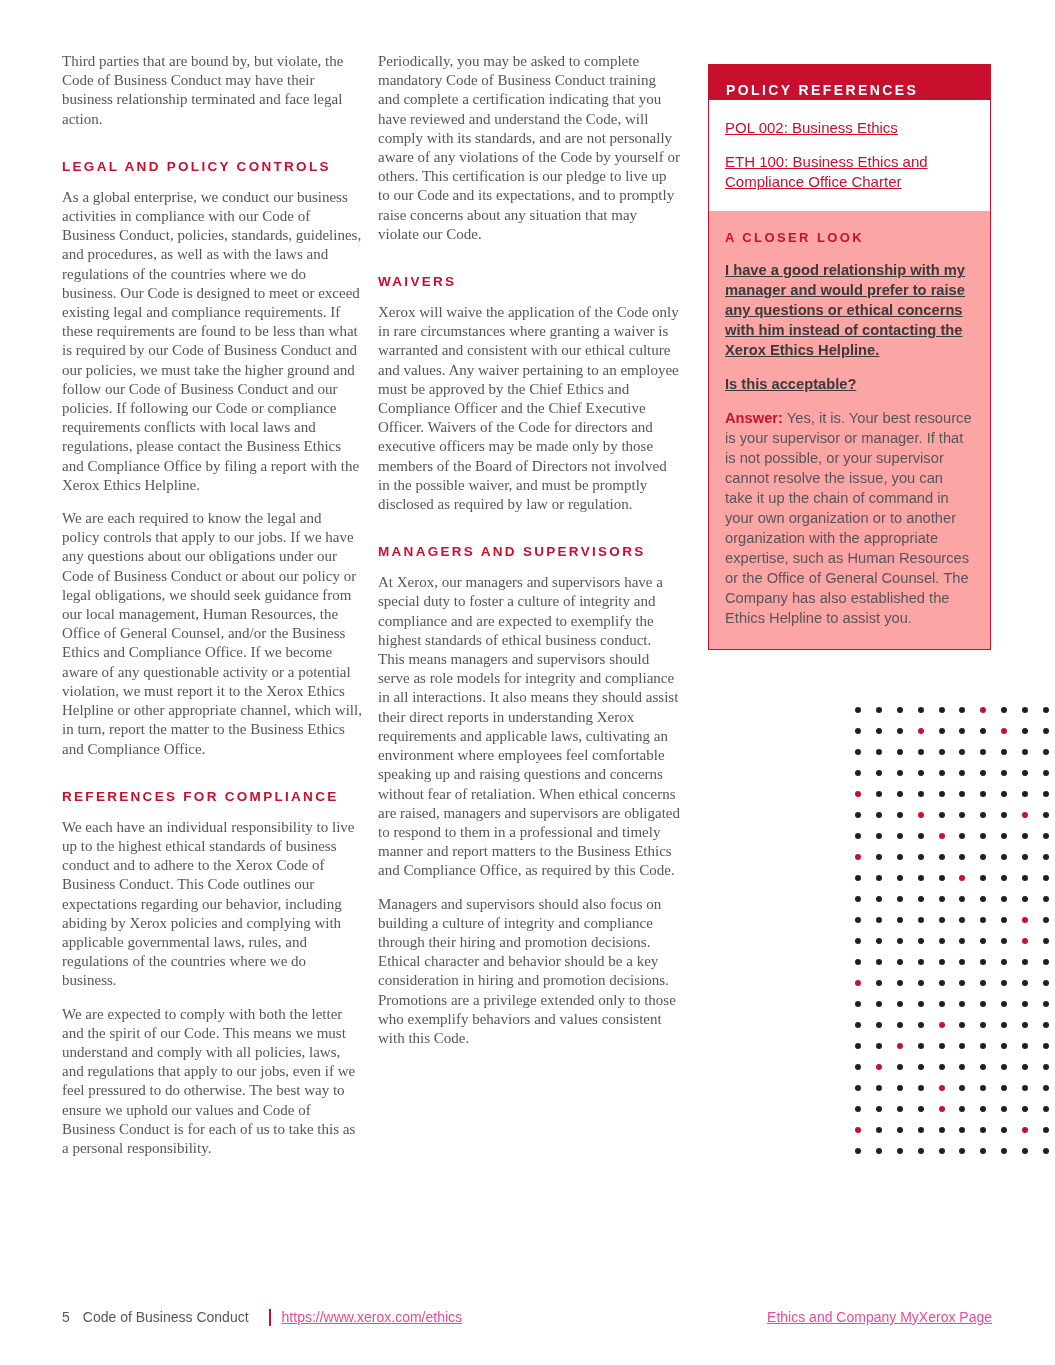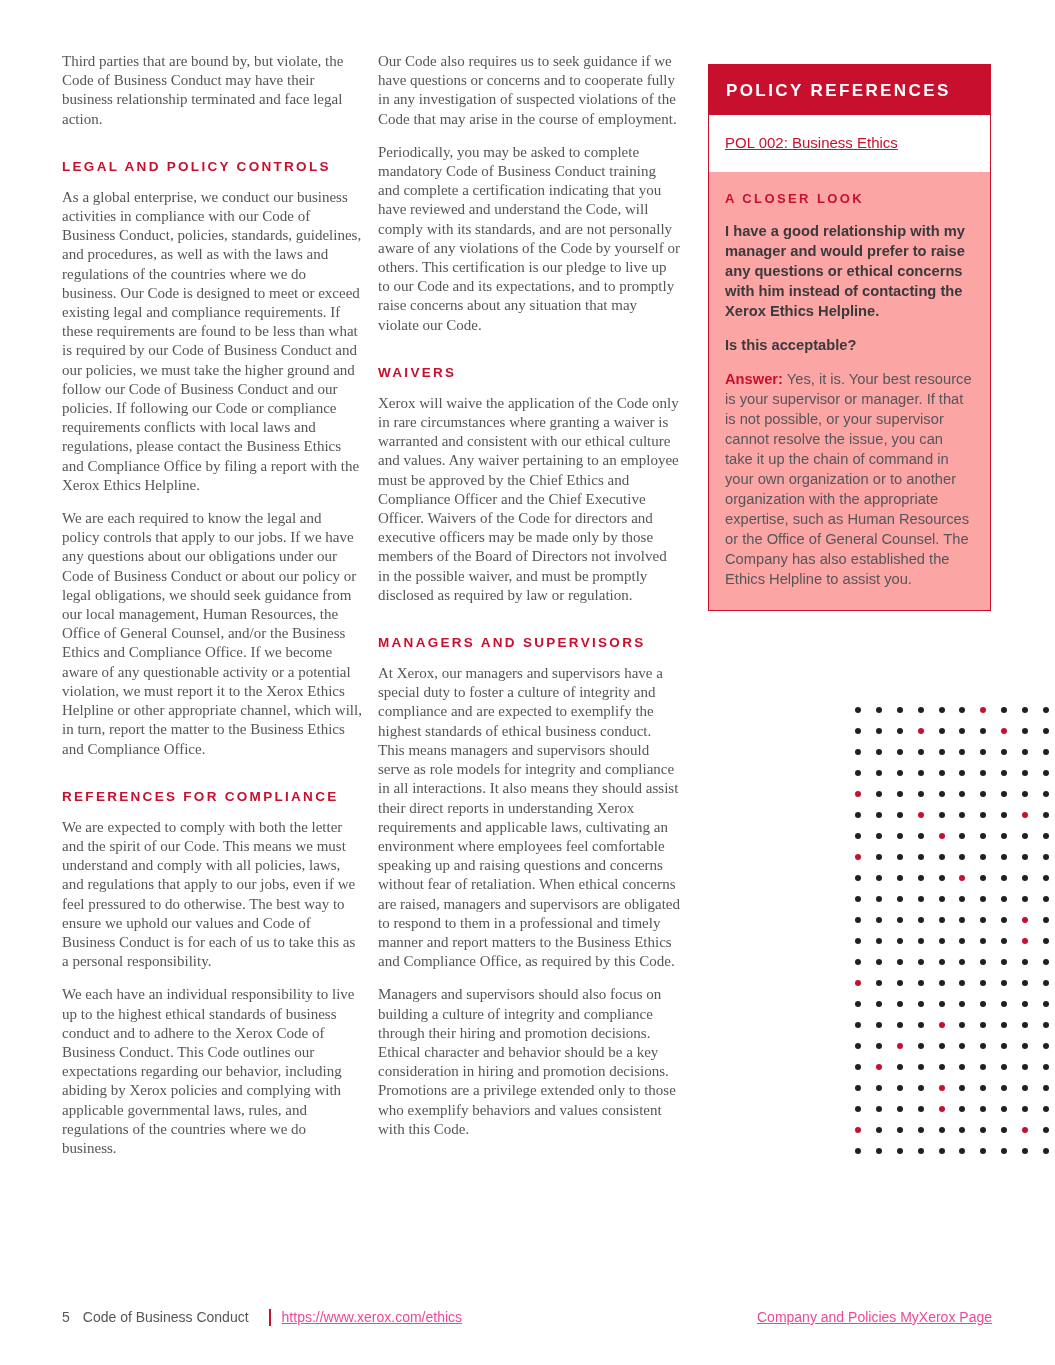--- a/index.html
+++ b/index.html
@@ -28,24 +28,24 @@
 
   
   .sidebar {
     position:absolute; left:708px; top:64px; width:283px;
     border:1px solid #c8102e;
     background:#ffffff;
   }
   .sidebar-banner {
     background:#c8102e;
     color:#ffffff;
-    font-size:17px;
+    font-size:14px;
     font-weight:bold;
     letter-spacing:2.4px;
-    padding:16px 17px 15px 17px;
+    padding:16px 17px 0 17px;
   }
   .sidebar-links { padding:18px 16px 5px 16px; }
   .sidebar-links a {
     display:block;
     color:#c8102e;
     text-decoration:underline;
     line-height:20px;
     margin-bottom:14px;
     cursor:pointer;
   }
@@ -60,20 +60,21 @@
     color:#c8102e;
     margin:0 0 13px 0;
   }
   .closer-look .question,
   .closer-look .subquestion {
     font-weight:bold;
     color:#3a3a3c;
     line-height:20px;
     margin-bottom:14px;
     font-size:14.7px;
+    text-decoration:underline;
   }
   .closer-look .answer { line-height:20px; font-size:14.7px; color:#55565a; margin:0; }
   .closer-look .answer strong { color:#c8102e; font-weight:bold; }
 
   
   .dots {
     position:absolute; left:855px; top:707px;
     display:grid;
     grid-template-columns:repeat(10, 20.9px);
     grid-auto-rows:21px;
@@ -98,38 +99,38 @@
 </style>
 </head>
 <body>
 
 <div class="col col-1">
   <p>Third parties that are bound by, but violate, the Code of Business Conduct may have their business relationship terminated and face legal action.</p>
   <h2 class="section">LEGAL AND POLICY CONTROLS</h2>
   <p>As a global enterprise, we conduct our business activities in compliance with our Code of Business Conduct, policies, standards, guidelines, and procedures, as well as with the laws and regulations of the countries where we do business. Our Code is designed to meet or exceed existing legal and compliance requirements. If these requirements are found to be less than what is required by our Code of Business Conduct and our policies, we must take the higher ground and follow our Code of Business Conduct and our policies. If following our Code or compliance requirements conflicts with local laws and regulations, please contact the Business Ethics and Compliance Office by filing a report with the Xerox Ethics Helpline.</p>
   <p>We are each required to know the legal and policy controls that apply to our jobs. If we have any questions about our obligations under our Code of Business Conduct or about our policy or legal obligations, we should seek guidance from our local management, Human Resources, the Office of General Counsel, and/or the Business Ethics and Compliance Office. If we become aware of any questionable activity or a potential violation, we must report it to the Xerox Ethics Helpline or other appropriate channel, which will, in turn, report the matter to the Business Ethics and Compliance Office.</p>
   <h2 class="section">REFERENCES FOR COMPLIANCE</h2>
+  <p>We each have an individual responsibility to live up to the highest ethical standards of business conduct and to adhere to the Xerox Code of Business Conduct. This Code outlines our expectations regarding our behavior, including abiding by Xerox policies and complying with applicable governmental laws, rules, and regulations of the countries where we do business.</p>
   <p>We are expected to comply with both the letter and the spirit of our Code. This means we must understand and comply with all policies, laws, and regulations that apply to our jobs, even if we feel pressured to do otherwise. The best way to ensure we uphold our values and Code of Business Conduct is for each of us to take this as a personal responsibility.</p>
-  <p>We each have an individual responsibility to live up to the highest ethical standards of business conduct and to adhere to the Xerox Code of Business Conduct. This Code outlines our expectations regarding our behavior, including abiding by Xerox policies and complying with applicable governmental laws, rules, and regulations of the countries where we do business.</p>
 </div>
 
 <div class="col col-2">
-  <p>Our Code also requires us to seek guidance if we have questions or concerns and to cooperate fully in any investigation of suspected violations of the Code that may arise in the course of employment.</p>
   <p>Periodically, you may be asked to complete mandatory Code of Business Conduct training and complete a certification indicating that you have reviewed and understand the Code, will comply with its standards, and are not personally aware of any violations of the Code by yourself or others. This certification is our pledge to live up to our Code and its expectations, and to promptly raise concerns about any situation that may violate our Code.</p>
   <h2 class="section">WAIVERS</h2>
   <p>Xerox will waive the application of the Code only in rare circumstances where granting a waiver is warranted and consistent with our ethical culture and values. Any waiver pertaining to an employee must be approved by the Chief Ethics and Compliance Officer and the Chief Executive Officer. Waivers of the Code for directors and executive officers may be made only by those members of the Board of Directors not involved in the possible waiver, and must be promptly disclosed as required by law or regulation.</p>
   <h2 class="section">MANAGERS AND SUPERVISORS</h2>
   <p>At Xerox, our managers and supervisors have a special duty to foster a culture of integrity and compliance and are expected to exemplify the highest standards of ethical business conduct. This means managers and supervisors should serve as role models for integrity and compliance in all interactions. It also means they should assist their direct reports in understanding Xerox requirements and applicable laws, cultivating an environment where employees feel comfortable speaking up and raising questions and concerns without fear of retaliation. When ethical concerns are raised, managers and supervisors are obligated to respond to them in a professional and timely manner and report matters to the Business Ethics and Compliance Office, as required by this Code.</p>
   <p>Managers and supervisors should also focus on building a culture of integrity and compliance through their hiring and promotion decisions. Ethical character and behavior should be a key consideration in hiring and promotion decisions. Promotions are a privilege extended only to those who exemplify behaviors and values consistent with this Code.</p>
 </div>
 
 <div class="sidebar">
   <div class="sidebar-banner">POLICY REFERENCES</div>
   <div class="sidebar-links">
     <a>POL 002: Business Ethics</a>
+    <a>ETH 100: Business Ethics and Compliance Office Charter</a>
   </div>
   <div class="closer-look">
     <h3>A CLOSER LOOK</h3>
     <p class="question">I have a good relationship with my manager and would prefer to raise any questions or ethical concerns with him instead of contacting the Xerox Ethics Helpline.</p>
     <p class="subquestion">Is this acceptable?</p>
     <p class="answer"><strong>Answer:</strong><span> Yes, it is. Your best resource is your supervisor or manager. If that is not possible, or your supervisor cannot resolve the issue, you can take it up the chain of command in your own organization or to another organization with the appropriate expertise, such as Human Resources or the Office of General Counsel. The Company has also established the Ethics Helpline to assist you.</span></p>
   </div>
 </div>
 
 <div class="dots" id="dots">
@@ -794,14 +795,14 @@
       <div class="dot"></div>
     </div>
   </div>
 
 <div class="footer">
   <span class="page-num">5</span>
   <span class="doc-title">Code of Business Conduct</span>
   <span class="bar"></span>
   <a>https://www.xerox.com/ethics</a>
   <span class="spacer"></span>
-  <a>Company and Policies MyXerox Page</a>
+  <a>Ethics and Company MyXerox Page</a>
 </div>
 
 </body></html>

